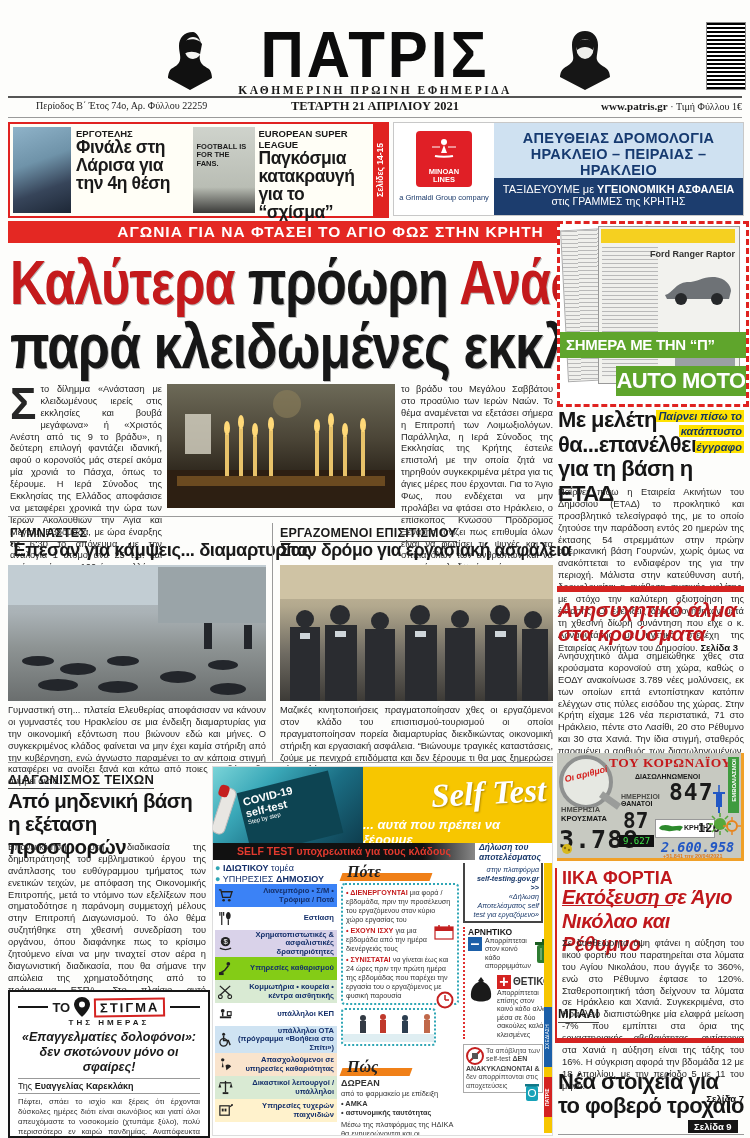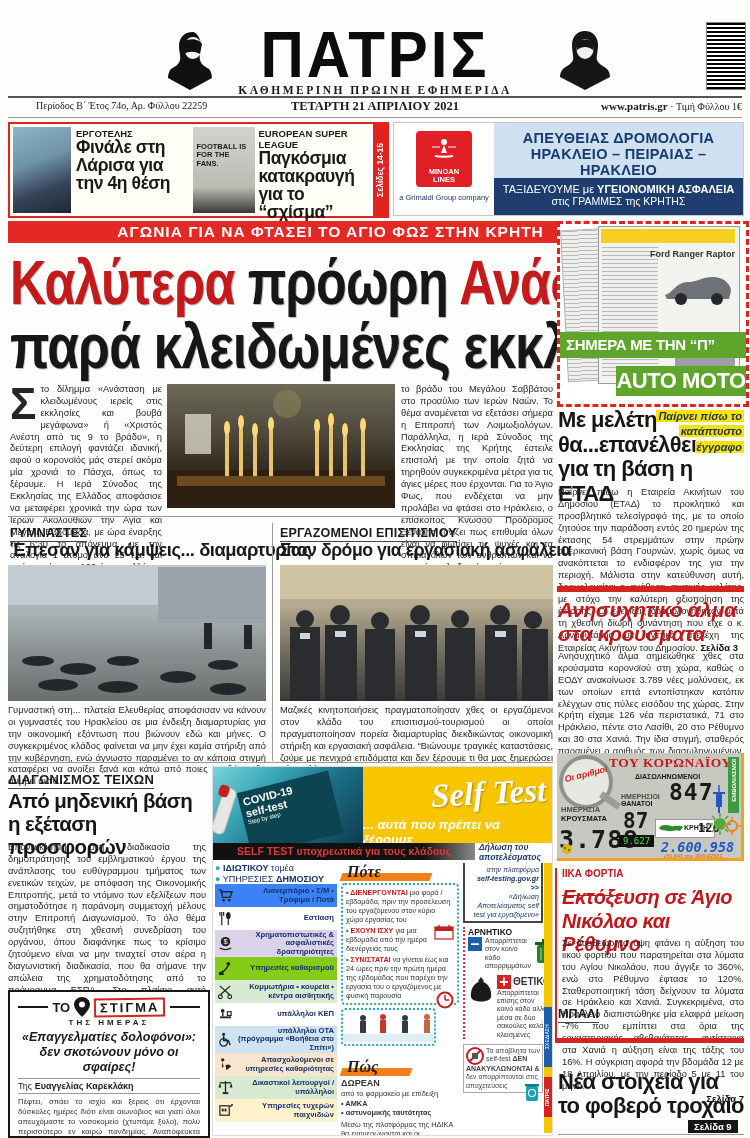--- a/index.html
+++ b/index.html
@@ -283,21 +283,21 @@
         </g>
       </svg>
     <svg style="position:absolute;left:2px;top:88px;" width="16" height="16" viewBox="0 0 16 16">
         <circle cx="8" cy="8" r="5" fill="#d8b81c"></circle>
         <circle cx="6" cy="7" r="1.2" fill="#8a6d0a"></circle>
         <circle cx="10" cy="9" r="1.2" fill="#8a6d0a"></circle>
       </svg>
   </div>
 
   <div class="abs" style="left:555px;top:868px;width:2px;height:170px;background:#d42321;"></div>
-  <div class="abs b" style="left:562px;top:868px;font-size:10px;color:#c0181c;border-bottom:1px solid #c0181c;padding-bottom:16px;">ΙΙΚΑ ΦΟΡΤΙΑ</div>
+  <div class="abs b" style="left:562px;top:868px;font-size:18px;color:#c0181c;border-bottom:1px solid #c0181c;padding-bottom:16px;">ΙΙΚΑ ΦΟΡΤΙΑ</div>
   <div class="abs i" style="left:562px;top:886px;width:182px;font-size:20px;font-weight:bold;color:#c0181c;letter-spacing:-.4px;line-height:1.18;">
     <div>Εκτόξευση σε Άγιο</div>
       <div>Νικόλαο και Ρέθυμνο</div>
   </div>
   <div class="abs j body-txt" style="left:562px;top:938px;width:182px;"><span>Σε δυσθεώρητα ύψη φτάνει η αύξηση του ιικού φορτίου που παρατηρείται στα λύματα του Αγίου Νικολάου, που άγγιξε το 360%, ενώ στο Ρέθυμνο έφτασε το 120%. Σταθεροποιητική τάση δείχνουν τα λύματα σε Ηράκλειο και Χανιά. Συγκεκριμένα, στο Ηράκλειο διαπιστώθηκε μία ελαφρά μείωση -7% που εμπίπτει στα όρια της εργαστηριακής αβεβαιότητας, αντίστοιχα στα Χανιά η αύξηση είναι της τάξης του 16%. Η σύγκριση αφορά την βδομάδα 12 με 18 Απριλίου, με την περίοδο 5 με 11 του μήνα.</span><br><span class="pg" style="float:right;">Σελίδα 7</span></div>
   <div class="abs" style="left:555px;top:1038px;width:189px;height:5px;background:#d42321;"></div>
 
   <div class="abs" style="left:558px;top:1004px;text-align:right;">
     <span class="kick">ΜΠΑΛΙ</span>
   </div>

